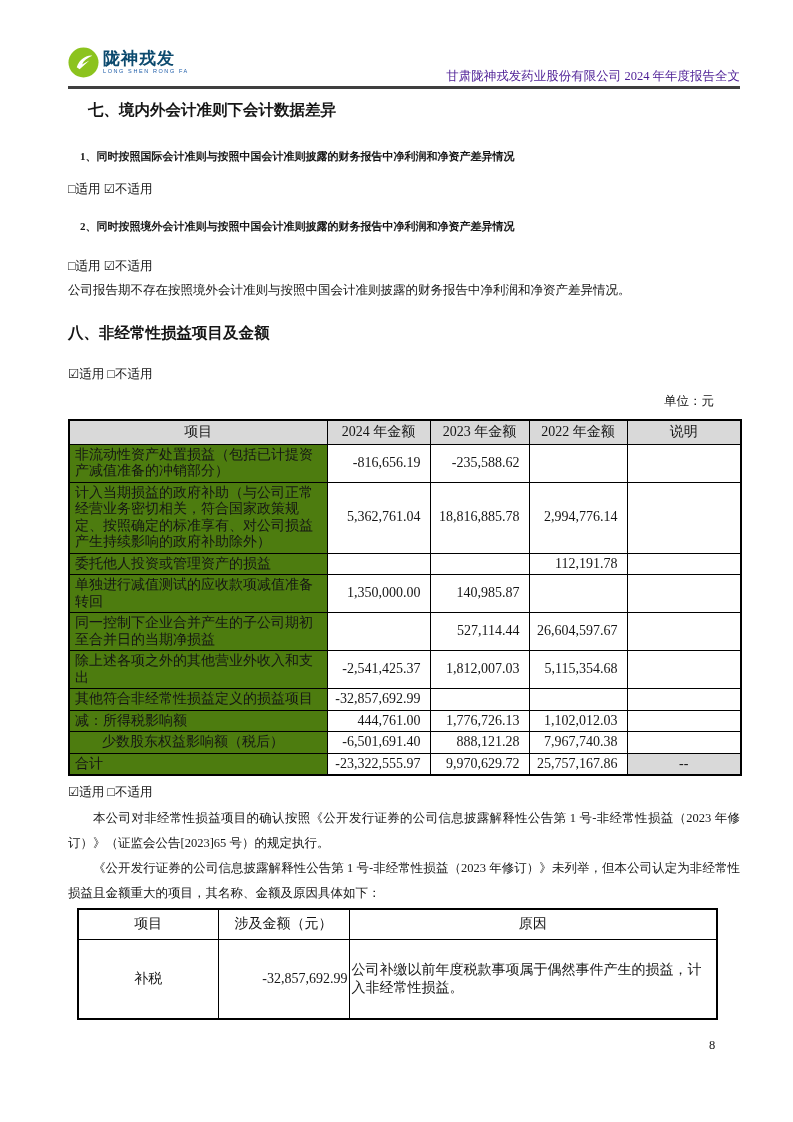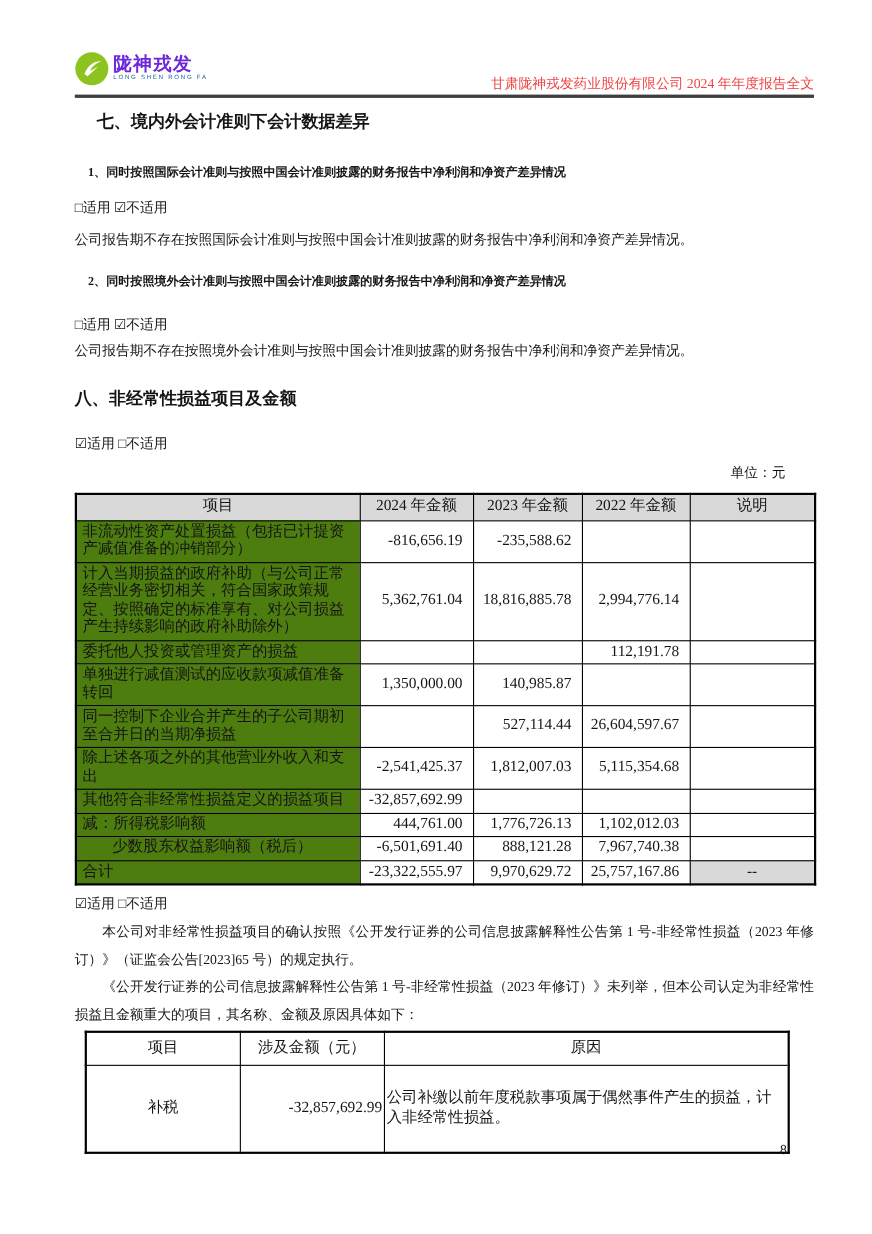--- a/index.html
+++ b/index.html
@@ -8,23 +8,23 @@
     font-family:"Liberation Serif","DejaVu Serif",serif;color:#151515;
     margin:0 auto;overflow:hidden;box-sizing:border-box;
   }
   .content{padding:0 53px 0 68px;}
 
   
   .hdr{display:flex;justify-content:space-between;align-items:center;margin-top:42px;height:40px;}
   .logo{display:flex;align-items:center;gap:4px;}
   .logo-circle{width:31px;height:31px;display:block;}
   .logo-txt{line-height:1;}
-  .brand-cn{font-size:17px;font-weight:bold;color:#6d28d9;letter-spacing:1px;font-family:"Liberation Sans",sans-serif;}
+  .brand-cn{font-size:17px;font-weight:bold;color:#0c4a6e;letter-spacing:1px;font-family:"Liberation Sans",sans-serif;}
   .brand-en{font-size:5.5px;color:#1d5ca8;letter-spacing:1.6px;margin-top:2px;font-family:"Liberation Sans",sans-serif;}
-  .doc-title{font-size:12.5px;color:#ef4444;margin-top:29px;}
+  .doc-title{font-size:12.5px;color:#4c1d95;margin-top:29px;}
   .hdr-rule{height:3px;background:#3f3f3f;margin-top:4px;}
 
   
   h1{font-size:15.5px;font-weight:bold;margin:0;}
   h2{font-size:11px;font-weight:bold;margin:12px;}
   p{margin:0;font-size:12.5px;}
   .mt-h1a{margin-top:11px;margin-left:20px;}
   .sub{margin-top:28px;}
   .chk{margin-top:17px;}
   .bodyline{margin-top:12px;}
@@ -82,21 +82,20 @@
         </div>
       </div>
       <div class="doc-title">甘肃陇神戎发药业股份有限公司 2024 年年度报告全文</div>
     </div>
     <div class="hdr-rule"></div>
 
     <h1 class="mt-h1a">七、境内外会计准则下会计数据差异</h1>
 
     <h2 class="sub">1、同时按照国际会计准则与按照中国会计准则披露的财务报告中净利润和净资产差异情况</h2>
     <p class="chk">□适用 ☑不适用</p>
-    <p class="bodyline">公司报告期不存在按照国际会计准则与按照中国会计准则披露的财务报告中净利润和净资产差异情况。</p>
 
     <h2 class="sub2">2、同时按照境外会计准则与按照中国会计准则披露的财务报告中净利润和净资产差异情况</h2>
     <p class="chk2">□适用 ☑不适用</p>
     <p class="bodyline2">公司报告期不存在按照境外会计准则与按照中国会计准则披露的财务报告中净利润和净资产差异情况。</p>
 
     <h1 class="h8">八、非经常性损益项目及金额</h1>
     <p class="chk3">☑适用 □不适用</p>
     <div class="unit">单位：元</div>
 
     <table class="t1">

